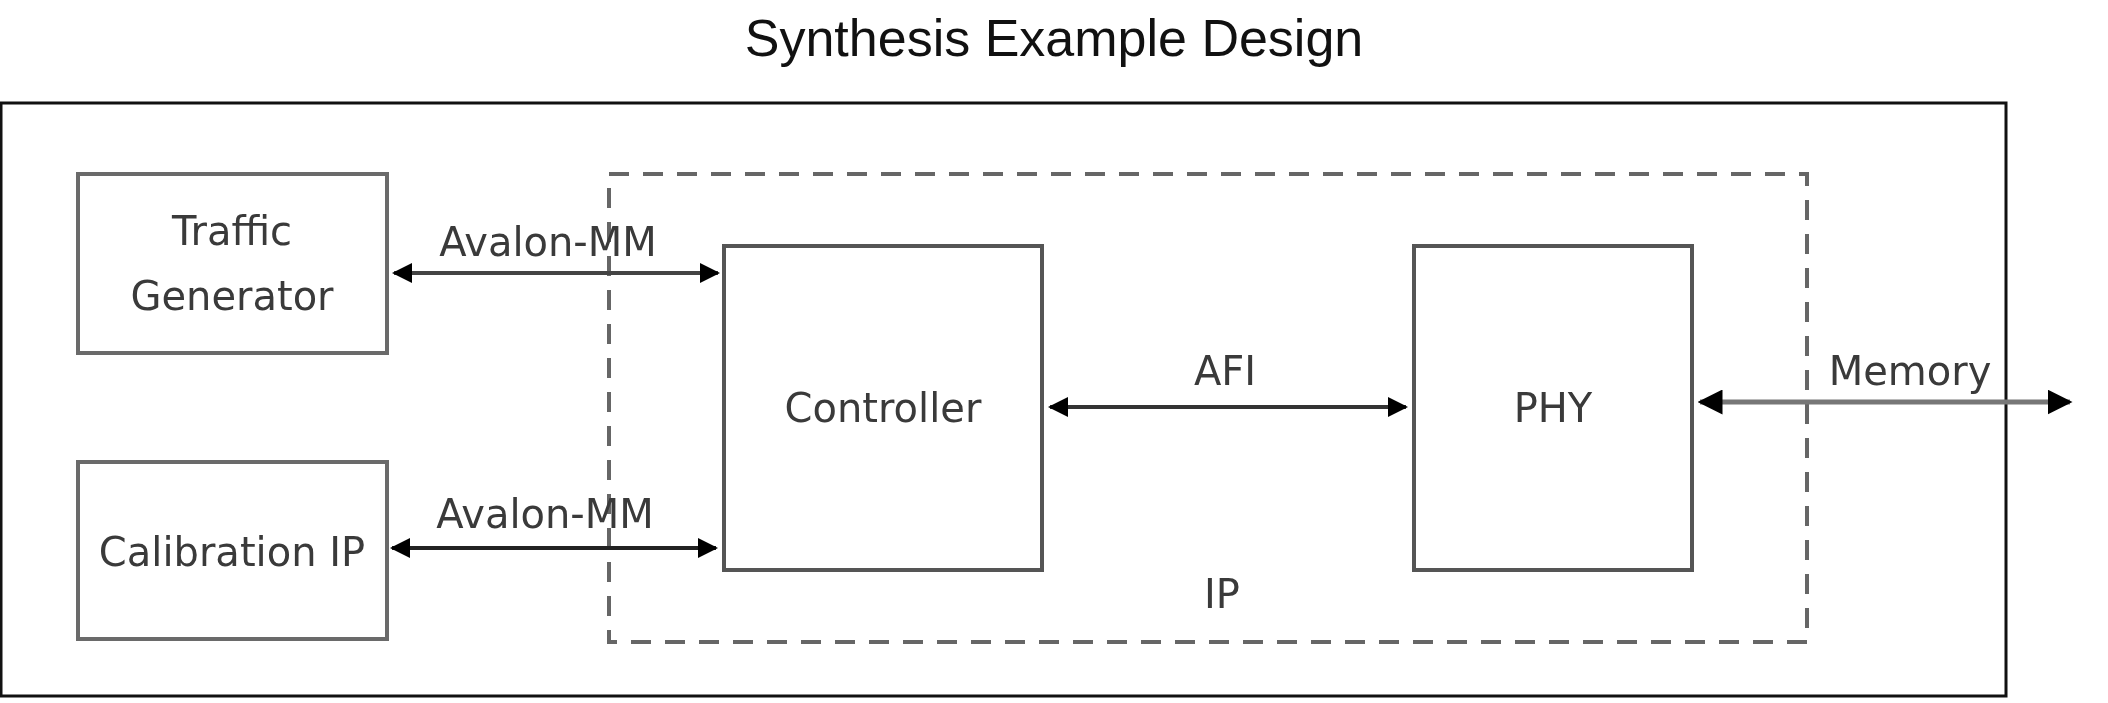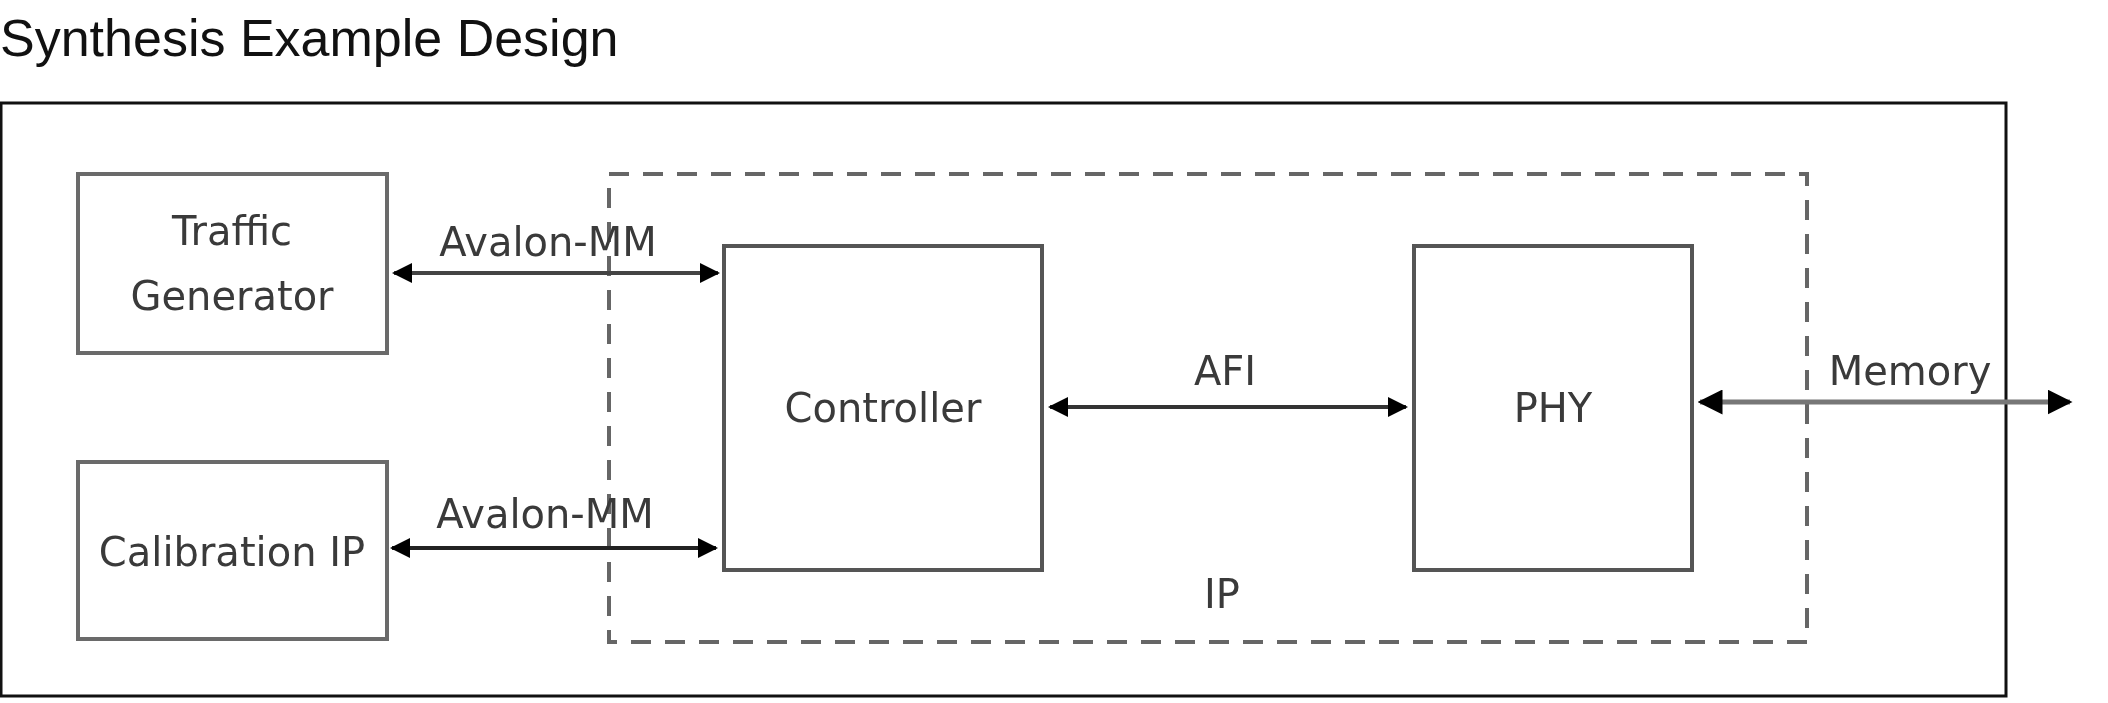--- a/index.html
+++ b/index.html
@@ -1,17 +1,17 @@
 <!DOCTYPE html>
 <html><head>
 <meta charset="utf-8">
 <style>
   html,body{margin:0;padding:0;background:#fff;}
   body{width:2108px;height:703px;position:relative;overflow:hidden;font-family:"DejaVu Sans",sans-serif;}
-  .title{position:absolute;left:0;width:2108px;top:8px;font-family:"Liberation Sans",sans-serif;font-size:52px;color:#111;}
+  .title{position:absolute;left:0;width:2108px;top:8px;text-align:center;font-family:"Liberation Sans",sans-serif;font-size:52px;color:#111;}
   svg{position:absolute;left:0;top:0;}
   .lbl{font-family:"DejaVu Sans",sans-serif;font-size:40px;fill:#3a3a3a;}
 </style>
 </head>
 <body>
 
 <div class="title">Synthesis Example Design</div>
 
 <svg width="2108" height="703" viewBox="0 0 2108 703">
   <defs>

